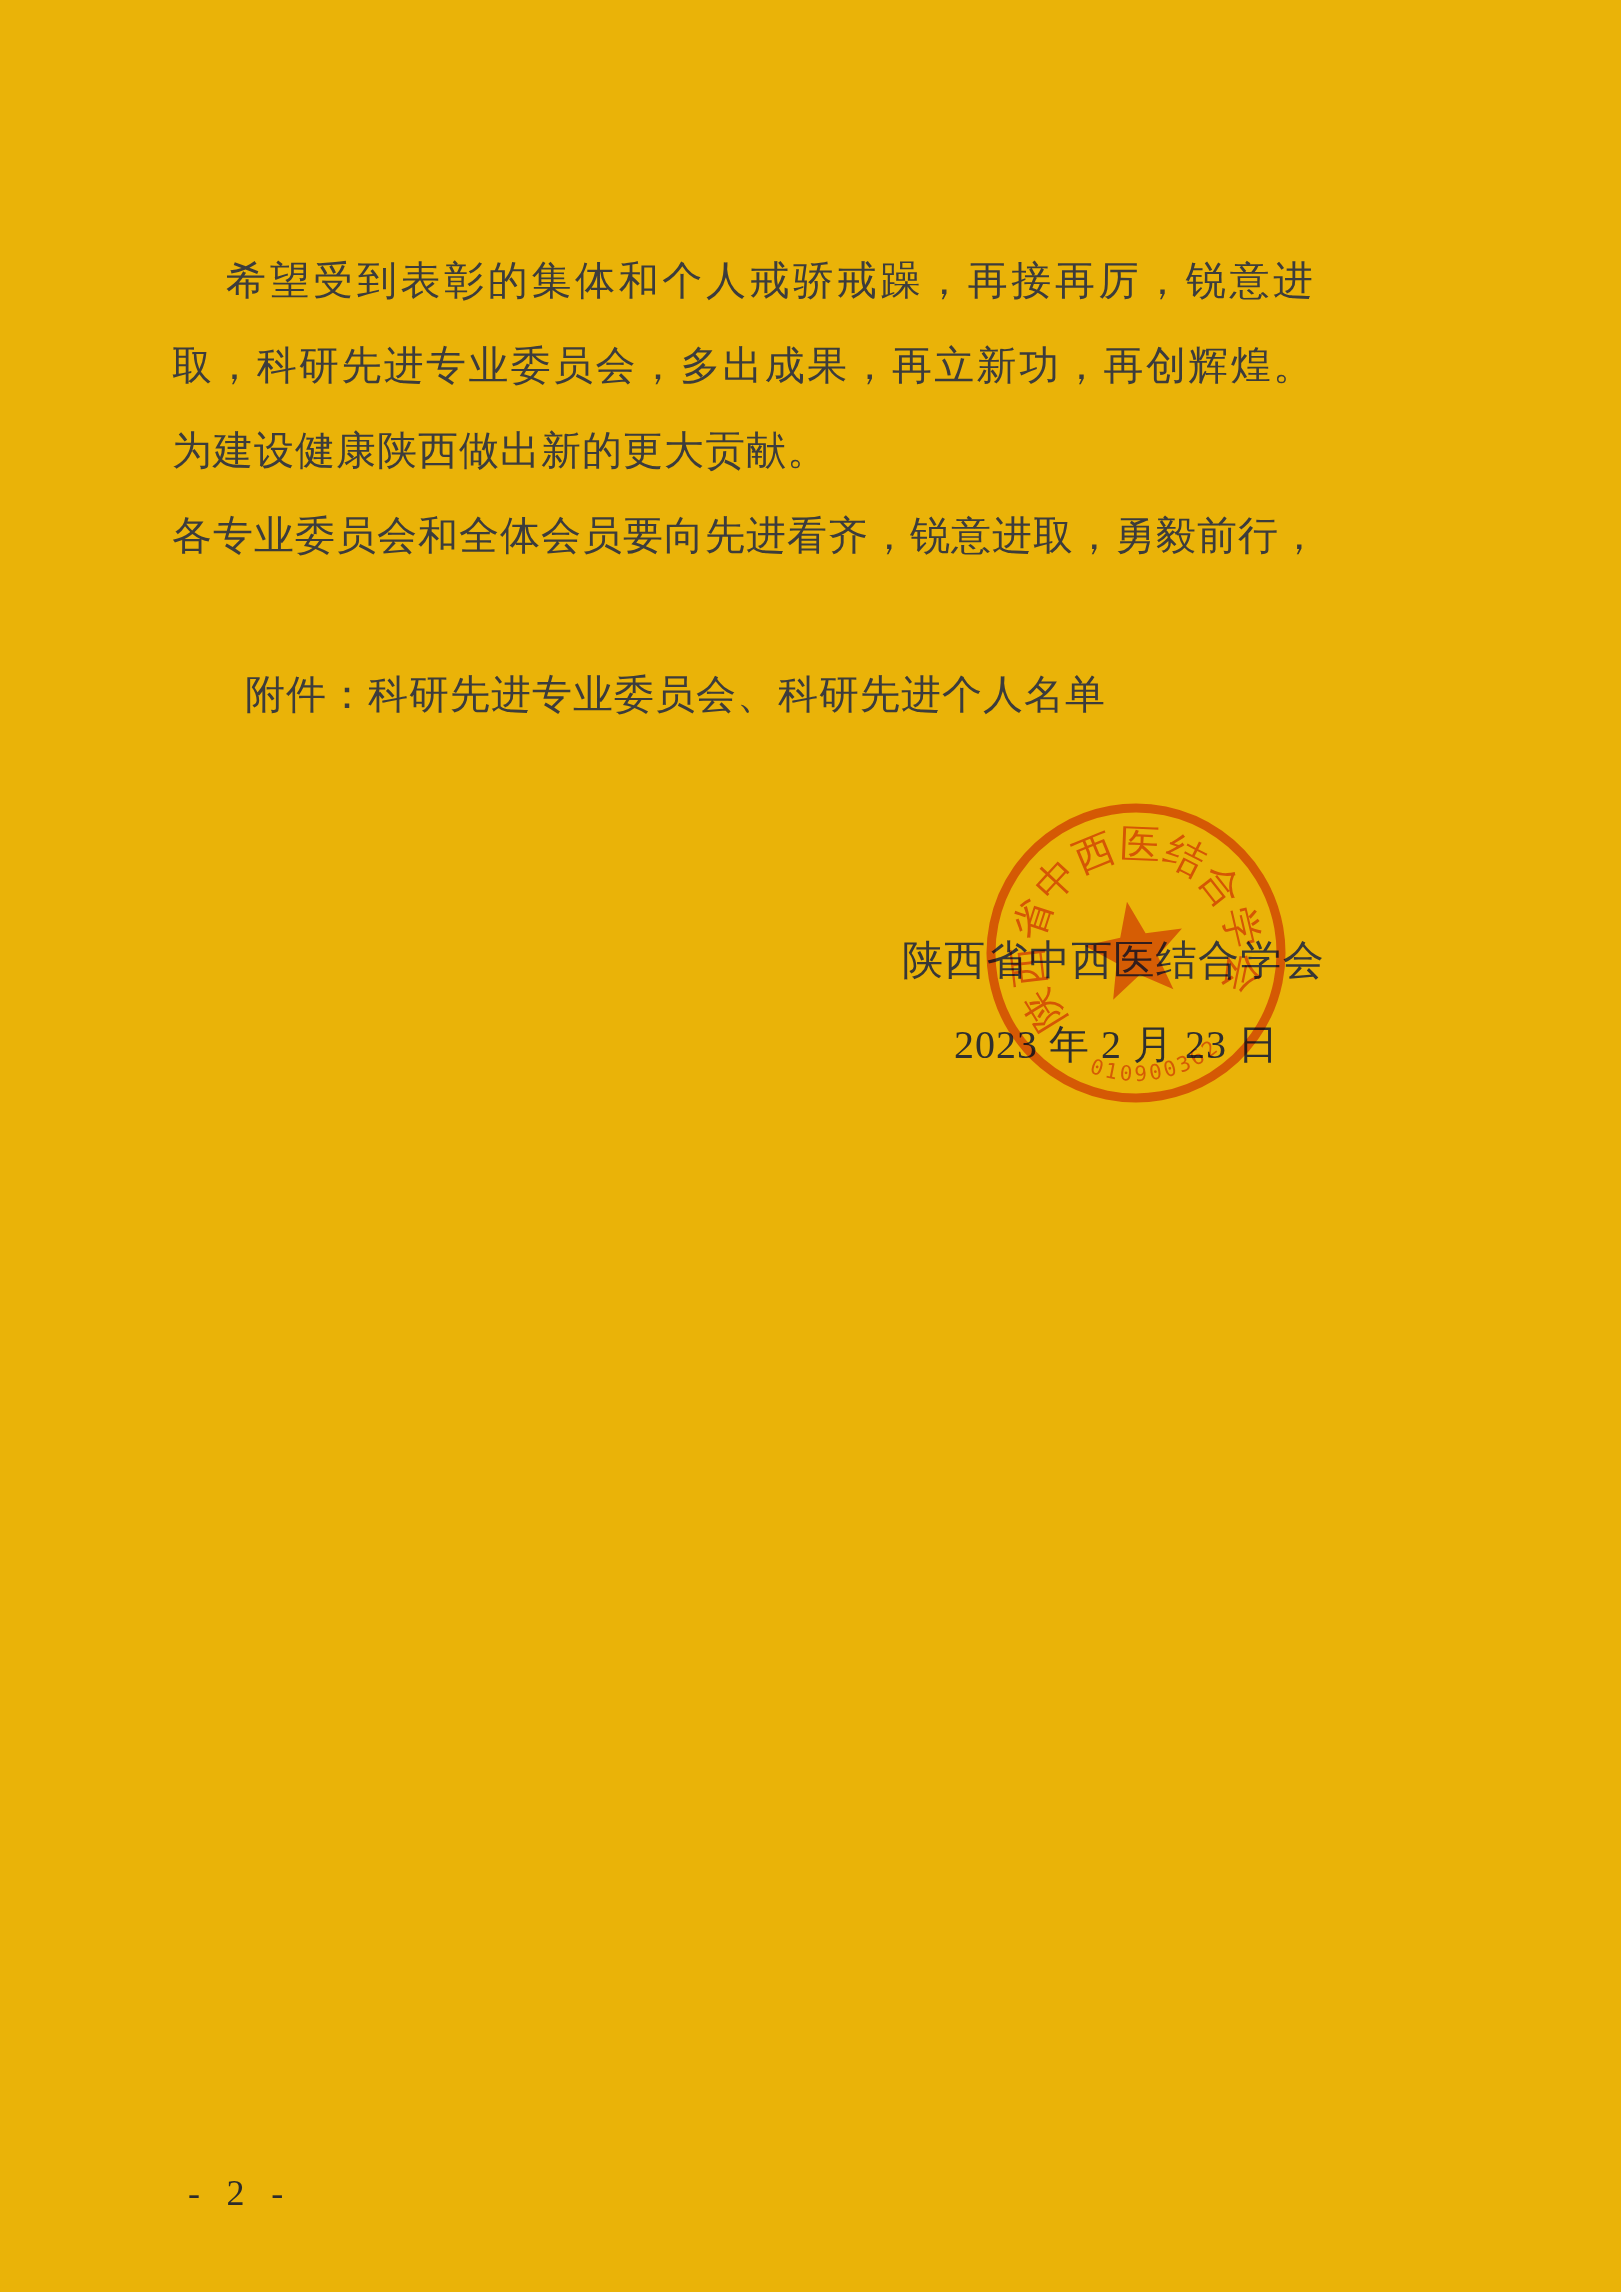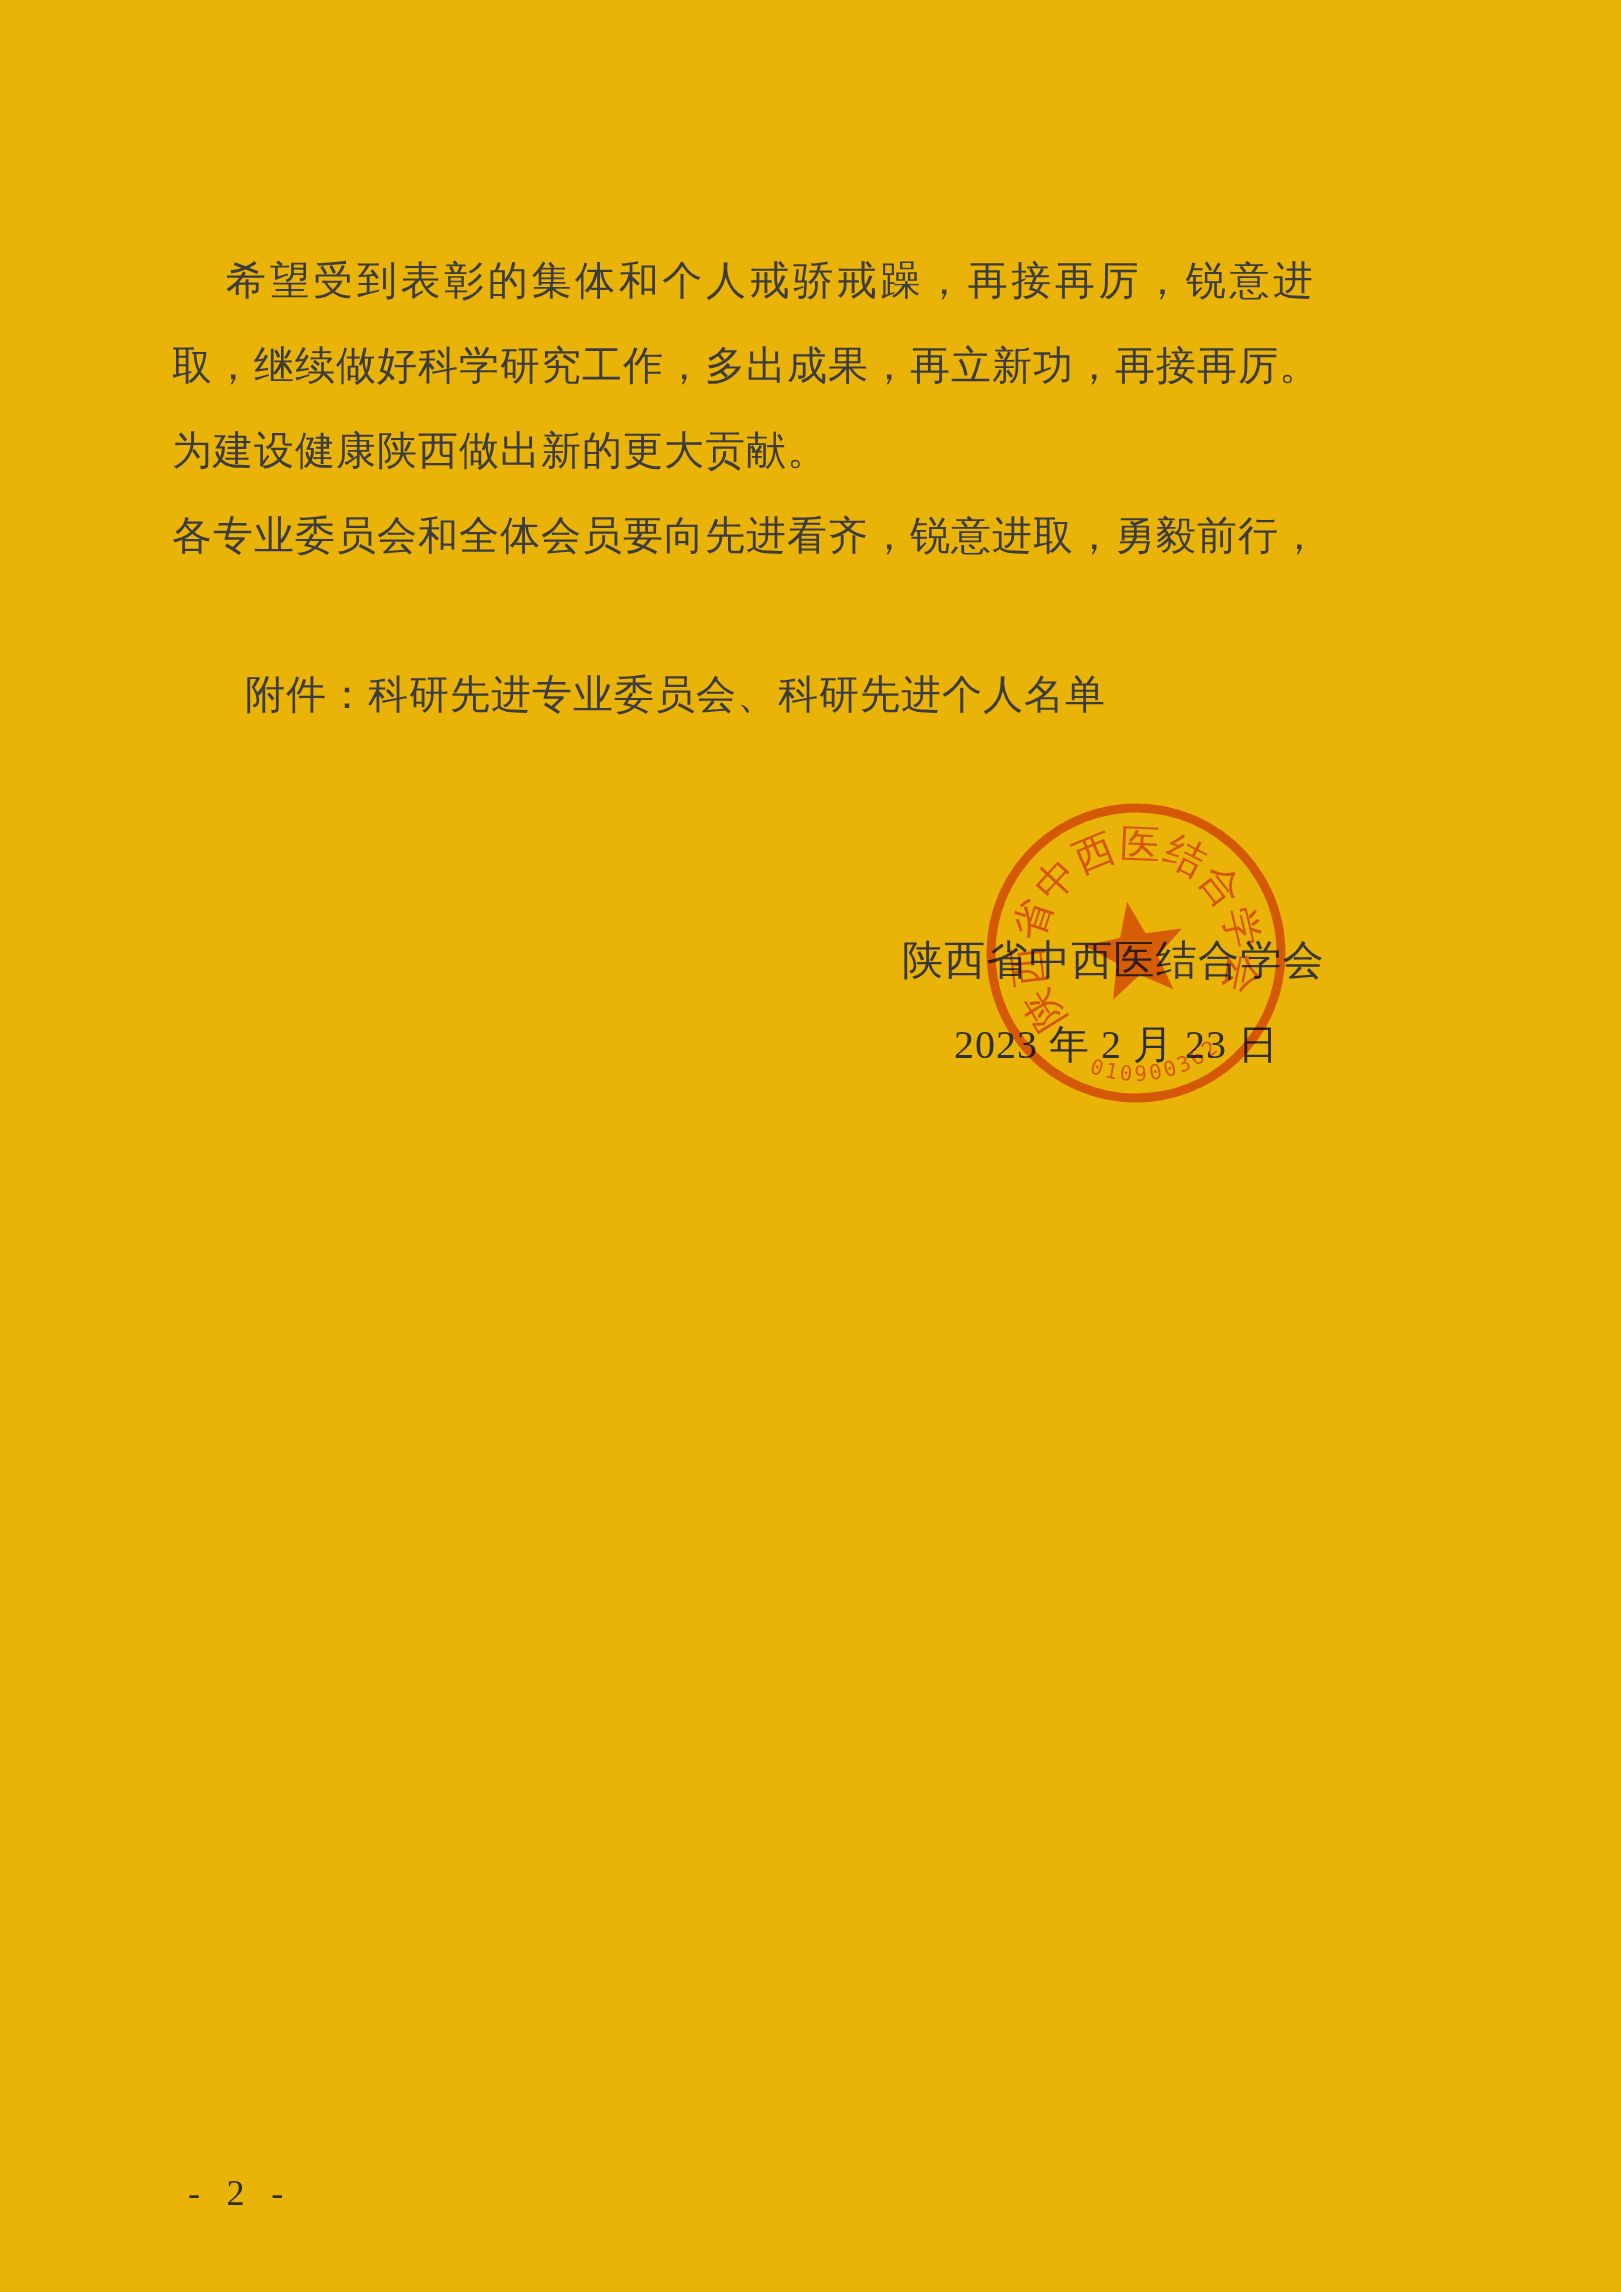--- a/index.html
+++ b/index.html
@@ -94,21 +94,21 @@
     white-space:nowrap;
   }
 </style>
 </head>
 <body>
 
 <div class="page">
 
   <div class="paragraph">
     <div class="para-line first">希望受到表彰的集体和个人戒骄戒躁，再接再厉，锐意进</div>
-    <div class="para-line">取，继续做好科学研究工作，多出成果，再立新功，再接再厉。</div>
+    <div class="para-line">取，科研先进专业委员会，多出成果，再立新功，再创辉煌。</div>
     <div class="para-line last">为建设健康陕西做出新的更大贡献。</div>
     <div class="para-line">各专业委员会和全体会员要向先进看齐，锐意进取，勇毅前行，</div>
   </div>
 
   <div class="attachment">附件：科研先进专业委员会、科研先进个人名单</div>
 
   <div class="signature-org">陕西省中西医结合学会</div>
 
   <div class="signature-date">2023 年 2 月 23 日</div>
 

